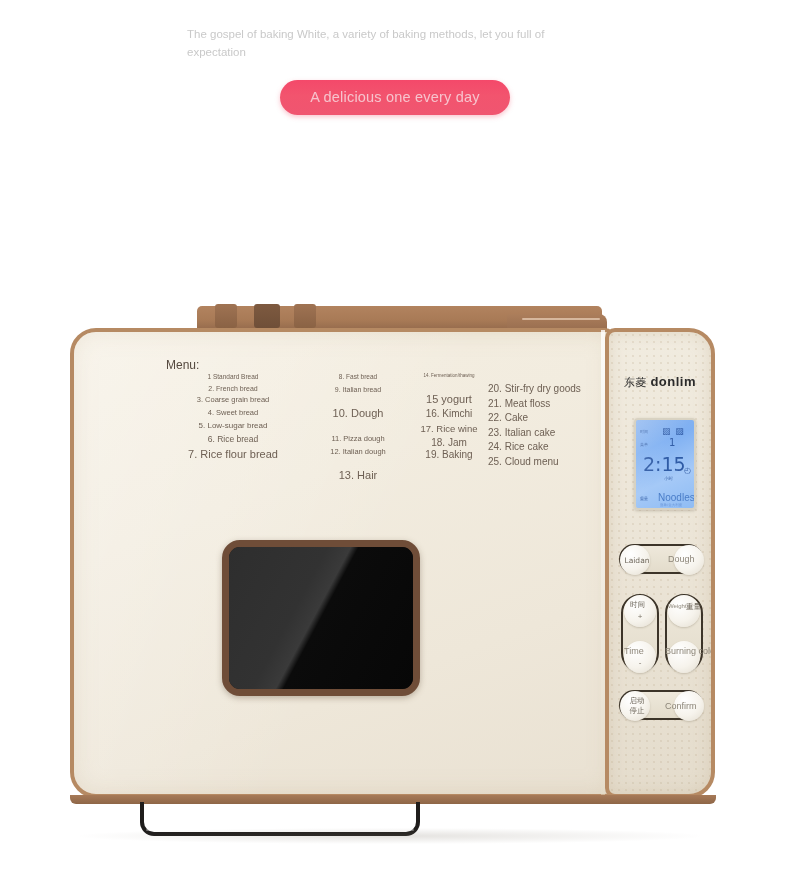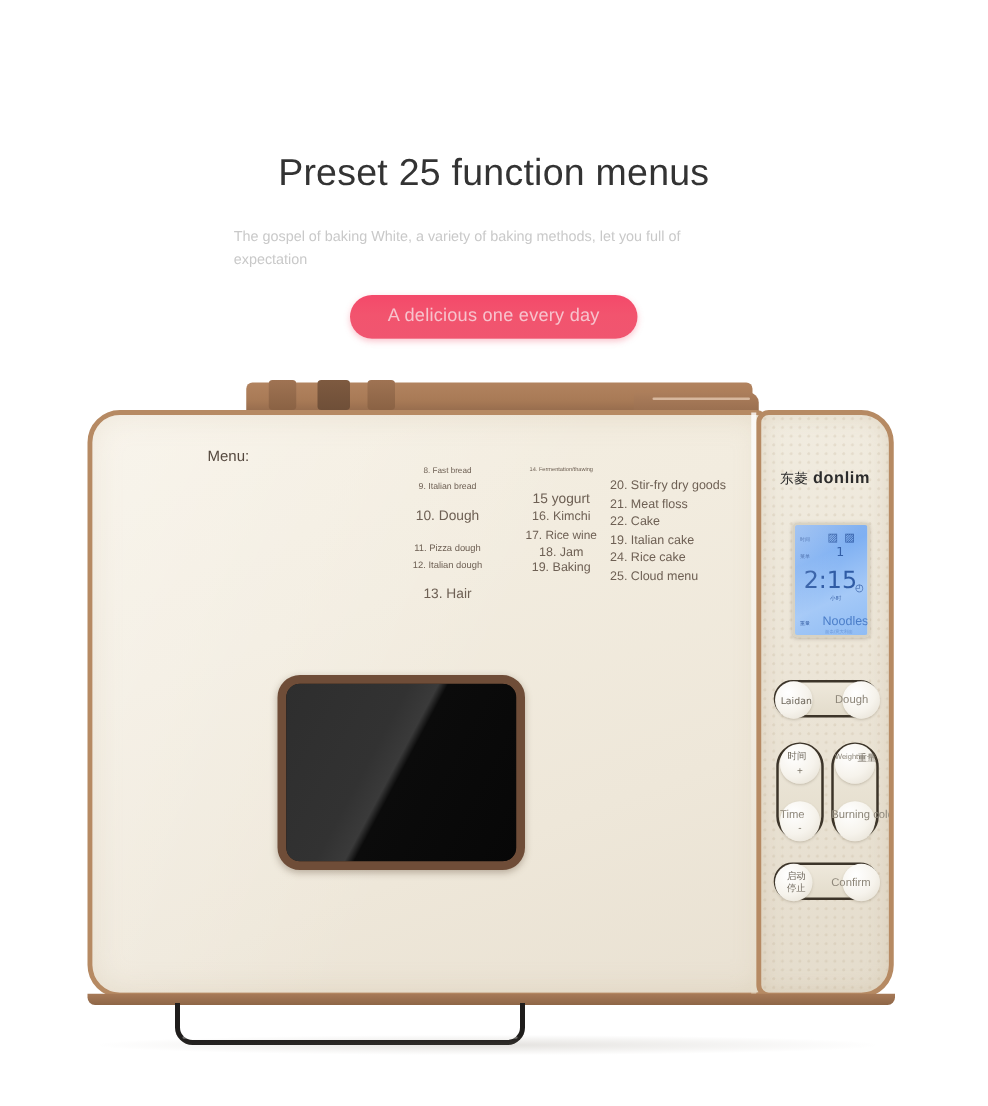--- a/index.html
+++ b/index.html
@@ -383,41 +383,49 @@
   .gap3 { margin-top: 15px; }
   .gap4 { margin-top: 4px; }
   .gap5 { margin-top: 5px; }
 </style>
 </head>
 <body>
 
 <div id="page">
 
   <div class="hero">
-    <h1 class="hero-title">Preset 25 function menus</h1>
     <p class="hero-sub">The gospel of baking White, a variety of baking methods, let you full of expectation</p>
     <div class="badge-wrap">
       <button class="badge">A delicious one every day</button>
     </div>
   </div>
 
   <div class="machine">
 
     <div class="lid-bar"></div>
     <div class="lid-bar-right"></div>
     <div class="lid-notch n1"></div>
     <div class="lid-notch n2"></div>
     <div class="lid-notch n3"></div>
     <div class="lid-hl"></div>
 
     <div class="body-main"></div>
 
     <div class="menu-area">
       <div class="menu-heading">Menu:</div>
 
+      <div class="mcol c1">
+        <span class="mi s65">1 Standard Bread</span>
+        <span class="mi s7  gap4">2. French bread</span>
+        <span class="mi s75 gap4">3. Coarse grain bread</span>
+        <span class="mi s75 gap5">4. Sweet bread</span>
+        <span class="mi s8  gap5">5. Low-sugar bread</span>
+        <span class="mi s85 gap5">6. Rice bread</span>
+        <span class="mi s11 gap5">7. Rice flour bread</span>
+      </div>
 
       <div class="mcol c2">
         <span class="mi s65">8. Fast bread</span>
         <span class="mi s7  gap5">9. Italian bread</span>
         <span class="mi s11 gap3">10. Dough</span>
         <span class="mi s75 gap3">11. Pizza dough</span>
         <span class="mi s75 gap5">12. Italian dough</span>
         <span class="mi s11 gap3">13. Hair</span>
       </div>
 
@@ -427,21 +435,21 @@
         <span class="mi s10 gap4">16. Kimchi</span>
         <span class="mi s95 gap4">17. Rice wine</span>
         <span class="mi s10 gap4">18. Jam</span>
         <span class="mi s10 gap2">19. Baking</span>
       </div>
 
       <div class="mcol c4">
         <span class="mi s10">20. Stir-fry dry goods</span>
         <span class="mi s10 gap4">21. Meat floss</span>
         <span class="mi s10 gap4">22. Cake</span>
-        <span class="mi s10 gap4">19. Italian cake</span>
+        <span class="mi s10 gap4">23. Italian cake</span>
         <span class="mi s10 gap4">24. Rice cake</span>
         <span class="mi s10 gap4">25. Cloud menu</span>
       </div>
     </div>
 
     <div class="window">
       <div class="window-glass"></div>
     </div>
 
     <div class="panel">

